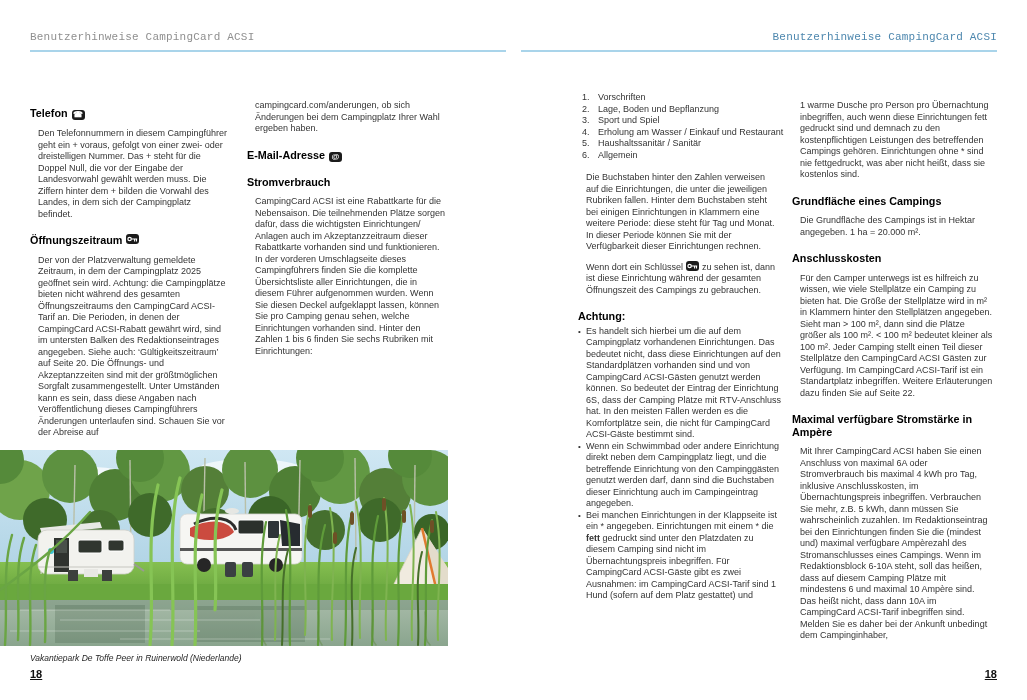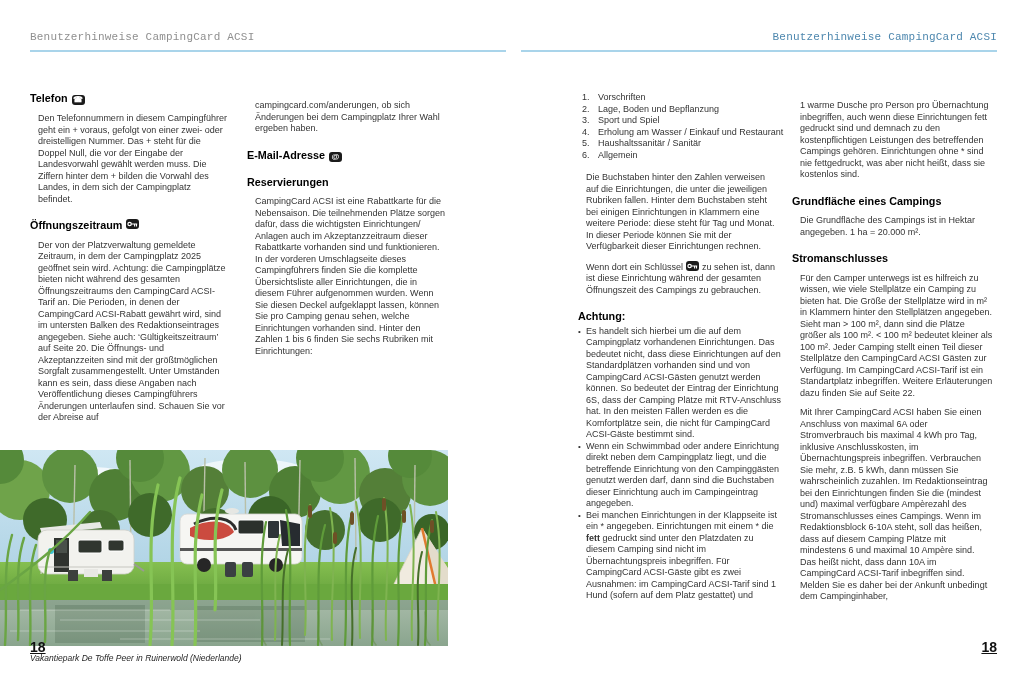--- a/index.html
+++ b/index.html
@@ -13,37 +13,37 @@
   #rule-l { left:30px; width:476px; }
   #rule-r { left:521px; width:476px; }
 
   .col { position:absolute; top:92px; font-size:9px; line-height:11.5px; }
   #col1 { left:30px;  width:206px; }
   #col2 { left:247px; width:209px; }
   #col3 { left:578px; width:207px; }
   #col4 { left:792px; width:209px; }
 
   .col h3 { font-size:10.8px; line-height:12.5px; color:#000; font-weight:700; margin:14px 0 3px; }
-  .col h3:first-child { margin-top:0; }
+  .col h3:first-child { margin-top:15px; }
   .col p { margin:8px; }
 
   .icon { display:inline-block; width:13px; height:10px; background:#1b1b1b; border-radius:3px;
           color:#fff; font-size:8px; line-height:10px; text-align:center; vertical-align:0; margin-left:4px; }
   .icon svg { display:block; margin:1px auto 0; }
   .icon.inline { margin:0 3px; vertical-align:-1px; font-weight:400; }
 
   .list-block { margin-bottom:11px; }
   .li { display:flex; padding-left:4px; }
   .li .num { flex:none; width:16px; }
   .bullet { display:flex; }
   .bullet .dot { flex:none; width:8px; font-size:8px; line-height:11.5px; }
 
   .photo { position:absolute; left:0; top:450px; width:448px; height:196px; display:block; }
   .caption { position:absolute; left:30px; top:653px; font-style:italic; font-size:8.5px; color:#1f1f1f;text-align:center; }
-  .pagenum { position:absolute; top:639px; font-size:14px; font-weight:700; color:#111;text-decoration:underline; }
+  .pagenum { position:absolute; top:668px; font-size:11px; font-weight:700; color:#111;text-decoration:underline; }
   #pn-l { left:30px; } #pn-r { right:30px; }
 </style>
 </head>
 <body>
 
 <div class="runhead" id="head-l">Benutzerhinweise CampingCard ACSI</div>
 <div class="runhead" id="head-r">Benutzerhinweise CampingCard ACSI</div>
 <div class="rule" id="rule-l"></div>
 <div class="rule" id="rule-r"></div>
 
@@ -53,21 +53,21 @@
   <h3><span>Öffnungszeitraum</span><span class="icon"><svg width="11" height="8" viewBox="0 0 11 8">
           <circle cx="2.6" cy="4" r="1.7" fill="none" stroke="#fff" stroke-width="1.2"></circle>
           <path d="M4.3 4 H10.2 M7.6 4 V6.4 M9.5 4 V6.4" stroke="#fff" stroke-width="1.1" fill="none"></path>
         </svg></span></h3>
   <p>Der von der Platzverwaltung gemeldete Zeitraum, in dem der Campingplatz 2025 geöffnet sein wird. Achtung: die Campingplätze bieten nicht während des gesamten Öffnungszeitraums den CampingCard ACSI-Tarif an. Die Perioden, in denen der CampingCard ACSI-Rabatt gewährt wird, sind im untersten Balken des Redaktionseintrages angegeben. Siehe auch: ‘Gültigkeitszeitraum’ auf Seite 20. Die Öffnungs- und Akzeptanzzeiten sind mit der größtmöglichen Sorgfalt zusammengestellt. Unter Umständen kann es sein, dass diese Angaben nach Veröffentlichung dieses Campingführers Änderungen unterlaufen sind. Schauen Sie vor der Abreise auf</p>
 </div>
 
 <div class="col" id="col2">
   <p>campingcard.com/anderungen, ob sich Änderungen bei dem Campingplatz Ihrer Wahl ergeben haben.</p>
   <h3><span>E-Mail-Adresse</span><span class="icon">@</span></h3>
-  <h3>Reservierungen</h3>
+  <h3>Stromverbrauch</h3>
   <p>CampingCard ACSI ist eine Rabattkarte für die Nebensaison. Die teilnehmenden Plätze sorgen dafür, dass die wichtigsten Einrichtungen/ Anlagen auch im Akzeptanzzeitraum dieser Rabattkarte vorhanden sind und funktionieren. In der vorderen Umschlagseite dieses Campingführers finden Sie die komplette Übersichtsliste aller Einrichtungen, die in diesem Führer aufgenommen wurden. Wenn Sie diesen Deckel aufgeklappt lassen, können Sie pro Camping genau sehen, welche Einrichtungen vorhanden sind. Hinter den Zahlen 1 bis 6 finden Sie sechs Rubriken mit Einrichtungen:</p>
 </div>
 
 <div class="col" id="col3">
   <div class="list-block">
       <div class="li">
         <span class="num">1.</span>
         <span>Vorschriften</span>
       </div>
       <div class="li">
@@ -110,22 +110,23 @@
         <span class="dot">•</span>
         <span>Bei manchen Einrichtungen in der Klappseite ist ein * angegeben. Einrichtungen mit einem * die <b>fett</b> gedruckt sind unter den Platzdaten zu diesem Camping sind nicht im Übernachtungspreis inbegriffen. Für CampingCard ACSI-Gäste gibt es zwei Ausnahmen: im CampingCard ACSI-Tarif sind 1 Hund (sofern auf dem Platz gestattet) und</span>
       </div>
     </div>
 </div>
 
 <div class="col" id="col4">
   <p>1 warme Dusche pro Person pro Übernachtung inbegriffen, auch wenn diese Einrichtungen fett gedruckt sind und demnach zu den kostenpflichtigen Leistungen des betreffenden Campings gehören. Einrichtungen ohne * sind nie fettgedruckt, was aber nicht heißt, dass sie kostenlos sind.</p>
   <h3>Grundfläche eines Campings</h3>
   <p>Die Grundfläche des Campings ist in Hektar angegeben. 1 ha = 20.000 m².</p>
-  <h3>Stromanschlusses</h3>
+  <h3>Anschlusskosten</h3>
   <p>Für den Camper unterwegs ist es hilfreich zu wissen, wie viele Stellplätze ein Camping zu bieten hat. Die Größe der Stellplätze wird in m² in Klammern hinter den Stellplätzen angegeben. Sieht man &gt; 100 m², dann sind die Plätze größer als 100 m². &lt; 100 m² bedeutet kleiner als 100 m². Jeder Camping stellt einen Teil dieser Stellplätze den CampingCard ACSI Gästen zur Verfügung. Im CampingCard ACSI-Tarif ist ein Standartplatz inbegriffen. Weitere Erläuterungen dazu finden Sie auf Seite 22.</p>
+  <h3>Maximal verfügbare Stromstärke in Ampère</h3>
   <p>Mit Ihrer CampingCard ACSI haben Sie einen Anschluss von maximal 6A oder Stromverbrauch bis maximal 4 kWh pro Tag, inklusive Anschlusskosten, im Übernachtungspreis inbegriffen. Verbrauchen Sie mehr, z.B. 5 kWh, dann müssen Sie wahrscheinlich zuzahlen. Im Redaktionseintrag bei den Einrichtungen finden Sie die (mindest und) maximal verfügbare Ampèrezahl des Stromanschlusses eines Campings. Wenn im Redaktionsblock 6-10A steht, soll das heißen, dass auf diesem Camping Plätze mit mindestens 6 und maximal 10 Ampère sind. Das heißt nicht, dass dann 10A im CampingCard ACSI-Tarif inbegriffen sind. Melden Sie es daher bei der Ankunft unbedingt dem Campinginhaber,</p>
 </div>
 
 <svg class="photo" viewBox="0 0 448 196" preserveAspectRatio="none">
   <defs>
     <linearGradient id="sky" x1="0" y1="0" x2="0" y2="1">
       <stop offset="0" stop-color="#cfe7f3"></stop>
         <stop offset="1" stop-color="#a9cfe2"></stop>
     </linearGradient>
     <linearGradient id="grass" x1="0" y1="0" x2="0" y2="1">

